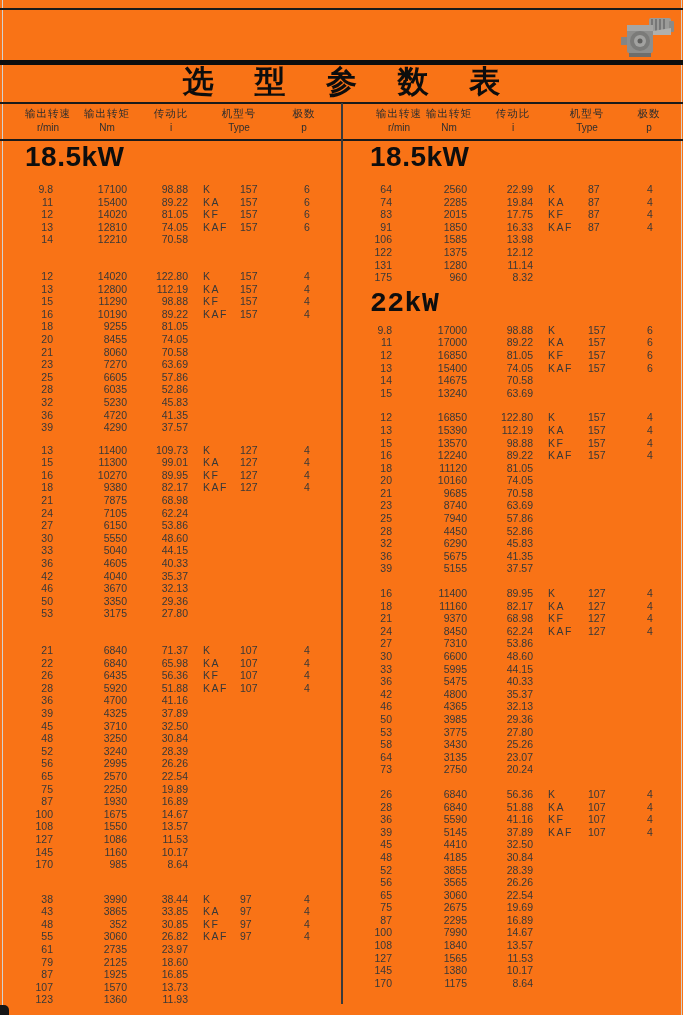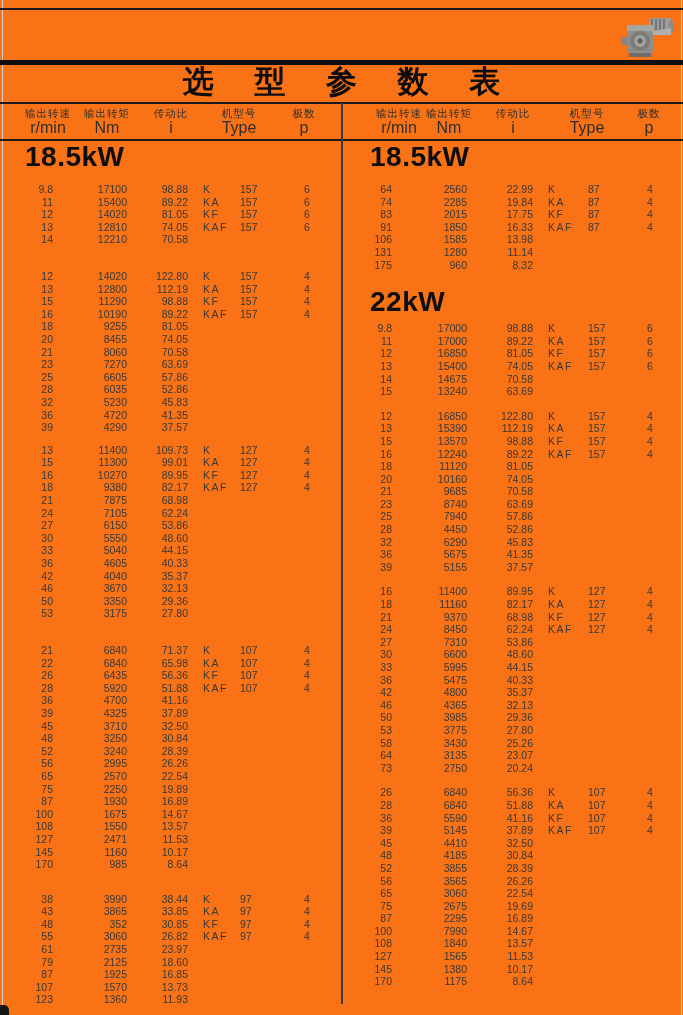--- a/index.html
+++ b/index.html
@@ -23,21 +23,21 @@
   .title {
     position:absolute; top:63px; left:0; width:100%;
     text-align:center; font-size:31px; font-weight:bold; line-height:38px;
     letter-spacing:16px; padding-left:16px; box-sizing:border-box;
     color:#0d0d0d; white-space:nowrap;
   }
 
   .colheaders { position:absolute; top:106px; left:0; width:100%; height:33px; }
   .colhdr { position:absolute; top:0; transform:translateX(-50%); text-align:center; white-space:nowrap; }
   .colhdr .cn { font-size:10.5px; line-height:15px; color:#2e2e2e; letter-spacing:1px; }
-  .colhdr .unit { font-size:16px; line-height:14px; color:#2e2e2e; }
+  .colhdr .unit { font-size:10px; line-height:14px; color:#2e2e2e; }
 
   .half { position:absolute; top:140px; }
   .half-left  { left:0;   width:341px; }
   .half-right { left:345px; width:338px; }
 
   .kw {
     font-size:28px; font-weight:bold; line-height:26px;
     color:#0e0e0e; letter-spacing:0.5px;
   }
 
@@ -514,21 +514,21 @@
         <div class="row">
           <span class="c0">108</span>
           <span class="c1">1550</span>
           <span class="c2">13.57</span>
           <span class="c3"></span>
           <span class="c4"></span>
           <span class="c5"></span>
         </div>
         <div class="row">
           <span class="c0">127</span>
-          <span class="c1">2471</span>
+          <span class="c1">1086</span>
           <span class="c2">11.53</span>
           <span class="c3"></span>
           <span class="c4"></span>
           <span class="c5"></span>
         </div>
         <div class="row">
           <span class="c0">145</span>
           <span class="c1">1160</span>
           <span class="c2">10.17</span>
           <span class="c3"></span>
@@ -656,37 +656,45 @@
         </div>
         <div class="row">
           <span class="c0">106</span>
           <span class="c1">1585</span>
           <span class="c2">13.98</span>
           <span class="c3"></span>
           <span class="c4"></span>
           <span class="c5"></span>
         </div>
         <div class="row">
+          <span class="c0">122</span>
+          <span class="c1">1375</span>
+          <span class="c2">12.12</span>
+          <span class="c3"></span>
+          <span class="c4"></span>
+          <span class="c5"></span>
+        </div>
+        <div class="row">
           <span class="c0">131</span>
           <span class="c1">1280</span>
           <span class="c2">11.14</span>
           <span class="c3"></span>
           <span class="c4"></span>
           <span class="c5"></span>
         </div>
         <div class="row">
           <span class="c0">175</span>
           <span class="c1">960</span>
           <span class="c2">8.32</span>
           <span class="c3"></span>
           <span class="c4"></span>
           <span class="c5"></span>
         </div>
       </div>
-      <div class="kw" style="margin: 18px 0px 7px 25px;">22kW</div>
+      <div class="kw" style="margin: 7px 0px 7px 25px; font-family: Liberation Mono, monospace;">22kW</div>
       <div class="blk" style="margin-top: 0px;">
         <div class="row">
           <span class="c0">9.8</span>
           <span class="c1">17000</span>
           <span class="c2">98.88</span>
           <span class="c3">K</span>
           <span class="c4">157</span>
           <span class="c5">6</span>
         </div>
         <div class="row">

